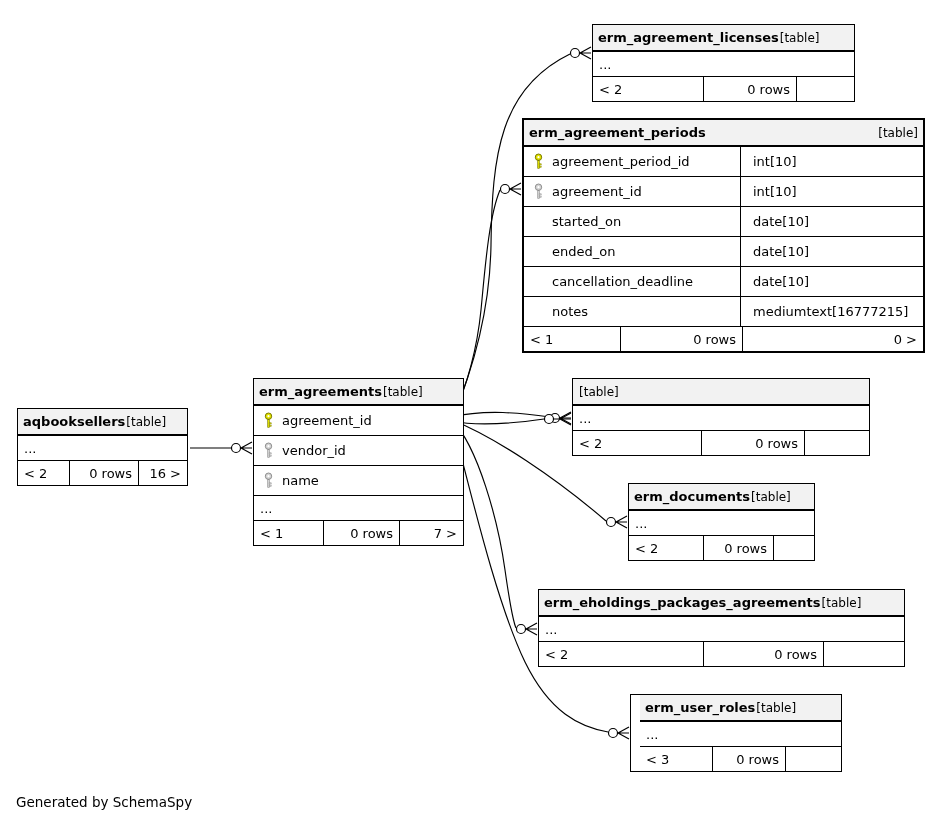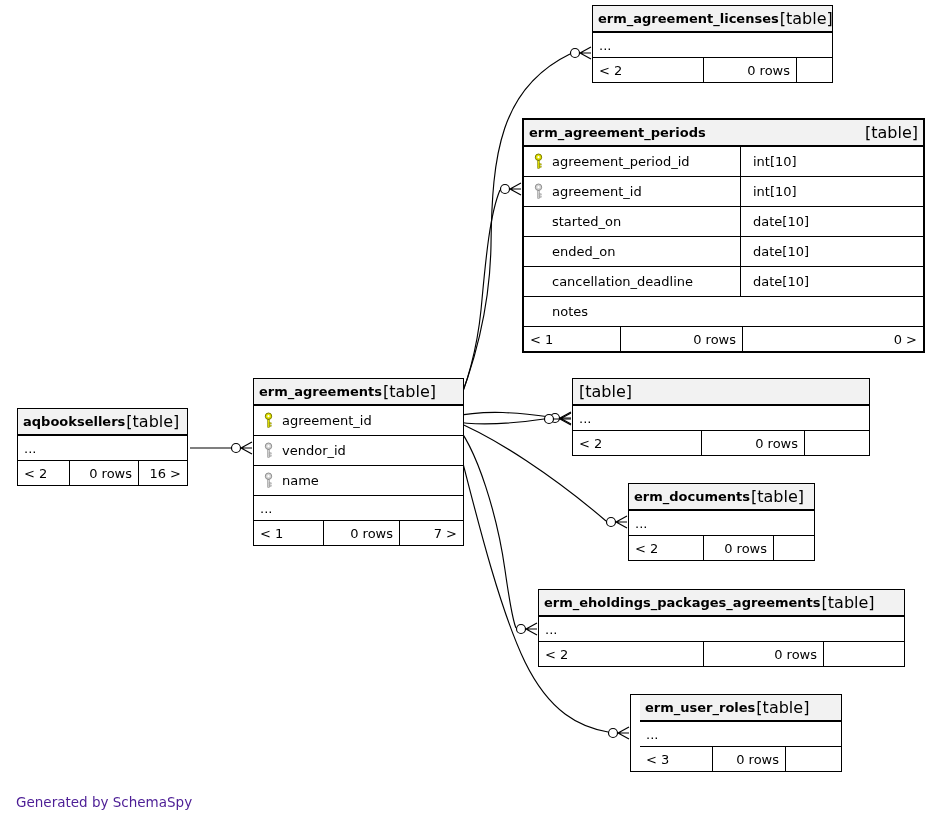--- a/index.html
+++ b/index.html
@@ -5,37 +5,37 @@
   html,body{margin:0;padding:0;background:#ffffff;}
   #canvas{position:relative;width:941px;height:827px;background:#ffffff;overflow:hidden;
           font-family:"DejaVu Sans","Liberation Sans",sans-serif;font-size:13px;color:#000;}
   #edge-layer{position:absolute;left:0;top:0;width:941px;height:827px;}
   .schema-table{position:absolute;background:#ffffff;border:1px solid #000;box-sizing:border-box;}
   .schema-table.emphasized{border-width:2px;}
   .tbl-header{display:flex;align-items:center;height:26px;box-sizing:border-box;
               border-bottom:1px solid #000;padding:0 5px;background:#f2f2f2;white-space:nowrap;overflow:hidden;}
   .tbl-header.tag-right{justify-content:space-between;}
   .tbl-name{font-weight:bold;font-size:13px;}
-  .tbl-tag{font-size:16px;margin-left:1px;}
+  .tbl-tag{font-size:12px;margin-left:1px;}
   .row{display:flex;align-items:center;box-sizing:border-box;border-top:1px solid #000;
        white-space:nowrap;overflow:hidden;background:#fff;}
   .row:first-of-type{border-top:none;}
   .row.col-row{height:30px;justify-content:space-between;}
   .row.ellipsis-row{height:25px;padding:0 6px;}
   .key-cell{width:28px;display:inline-flex;justify-content:center;align-items:center;flex:none;}
   .col-name{flex:1;overflow:hidden;}
   .col-type{flex:none;border-left:1px solid #000;align-self:stretch;display:flex;align-items:center;
             padding-left:12px;box-sizing:border-box;}
   .tbl-footer{display:flex;height:25px;box-sizing:border-box;border-top:1px solid #000;}
   .fcell{box-sizing:border-box;border-left:1px solid #000;display:flex;align-items:center;
          padding:0 6px;overflow:hidden;white-space:nowrap;flex:none;}
   .fcell:first-child{border-left:none;}
   .fcell.align-right{justify-content:flex-end;}
   .fcell.grow{flex:1;}
-  #caption{position:absolute;left:16px;top:794px;font-size:13.5px;color:#4c1d95;}
+  #caption{position:absolute;left:16px;top:794px;font-size:13.5px;color:#000000;}
 </style>
 </head>
 <body>
 
 <div id="canvas">
   <svg id="edge-layer" width="941" height="827" viewBox="0 0 941 827">
       <g>
         <path d="M190,448 L231,448" fill="none" stroke="#000000" stroke-width="1.15"></path>
         <path d="M241,448 L252,442 M241,448 L252,454 M240,448 L252,448" fill="none" stroke="#000000" stroke-width="1.15"></path>
         <circle cx="236" cy="448" r="4.5" fill="#ffffff" stroke="#000000" stroke-width="1.15"></circle>
@@ -70,21 +70,21 @@
         <path d="M526,629 L537,623 M526,629 L537,635 M525,629 L537,629" fill="none" stroke="#000000" stroke-width="1.15"></path>
         <circle cx="521" cy="629" r="4.5" fill="#ffffff" stroke="#000000" stroke-width="1.15"></circle>
       </g>
       <g>
         <path d="M452,421 C468,480 495,600 525,662 C550,713 580,727 608,732" fill="none" stroke="#000000" stroke-width="1.15"></path>
         <path d="M618,733 L629,727 M618,733 L629,739 M617,733 L629,733" fill="none" stroke="#000000" stroke-width="1.15"></path>
         <circle cx="613" cy="733" r="4.5" fill="#ffffff" stroke="#000000" stroke-width="1.15"></circle>
       </g>
     </svg>
   <div id="tables">
-      <div class="schema-table" style="left: 592px; top: 5px; width: 241px;">
+      <div class="schema-table" style="left: 592px; top: 24px; width: 263px;">
         <div class="tbl-header">
           <span class="tbl-name">erm_agreement_licenses</span>
           <span class="tbl-tag">[table]</span>
         </div>
         <div class="row ellipsis-row">...</div>
         <div class="tbl-footer">
           <span class="fcell" style="width: 110px;">&lt; 2</span>
           <span class="fcell align-right" style="width: 93px;">0 rows</span>
           <span class="fcell align-right grow" style="width: 58px;"></span>
         </div>
@@ -131,20 +131,21 @@
           <span class="col-type" style="width: 183px;">date[10]</span>
         </div>
         <div class="row col-row">
           <span class="key-cell"></span>
           <span class="col-name">cancellation_deadline</span>
           <span class="col-type" style="width: 183px;">date[10]</span>
         </div>
         <div class="row col-row">
           <span class="key-cell"></span>
           <span class="col-name">notes</span>
+          <span class="col-type" style="width: 183px;">mediumtext[16777215]</span>
         </div>
         <div class="tbl-footer">
           <span class="fcell" style="width: 96px;">&lt; 1</span>
           <span class="fcell align-right" style="width: 122px;">0 rows</span>
           <span class="fcell align-right grow" style="width: 183px;">0 &gt;</span>
         </div>
       </div>
       <div class="schema-table" style="left: 253px; top: 378px; width: 211px;">
         <div class="tbl-header">
           <span class="tbl-name">erm_agreements</span>

